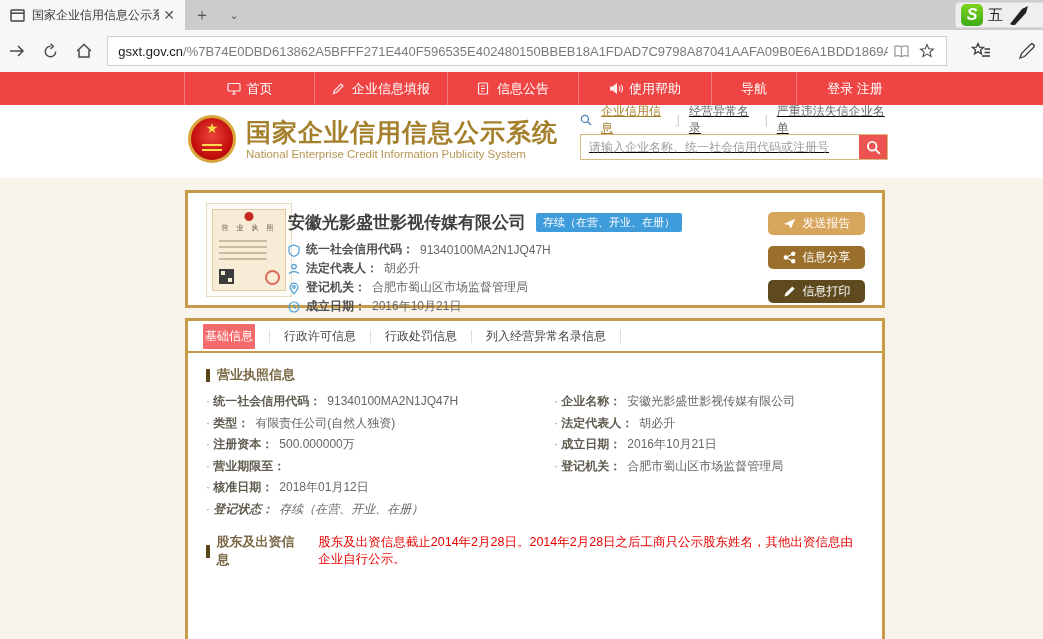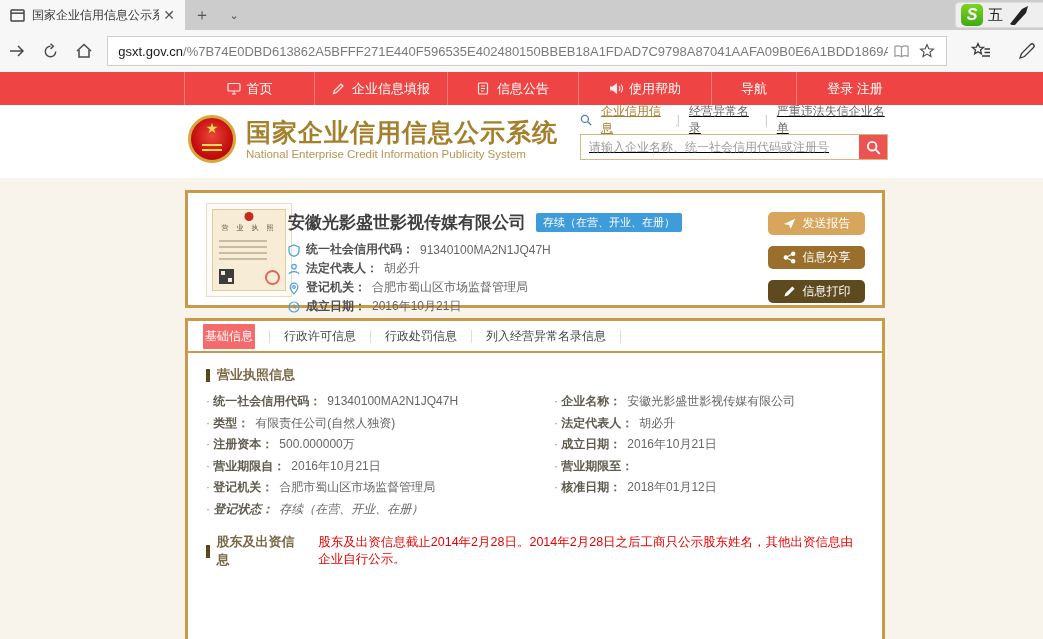--- a/index.html
+++ b/index.html
@@ -363,21 +363,20 @@
 
       <div class="section">
         <div class="sec-title">营业执照信息</div>
         <div class="lic-grid">
           <div class="lic-cell"><span class="f-label">统一社会信用代码：</span><span class="f-value">91340100MA2N1JQ47H</span></div>
           <div class="lic-cell"><span class="f-label">企业名称：</span><span class="f-value">安徽光影盛世影视传媒有限公司</span></div>
           <div class="lic-cell"><span class="f-label">类型：</span><span class="f-value">有限责任公司(自然人独资)</span></div>
           <div class="lic-cell"><span class="f-label">法定代表人：</span><span class="f-value">胡必升</span></div>
           <div class="lic-cell"><span class="f-label">注册资本：</span><span class="f-value">500.000000万</span></div>
           <div class="lic-cell"><span class="f-label">成立日期：</span><span class="f-value">2016年10月21日</span></div>
-          <div class="lic-cell"><span class="f-label">营业期限自：</span><span class="f-value">2016年10月21日</span></div>
           <div class="lic-cell"><span class="f-label">营业期限至：</span><span class="f-value"></span></div>
           <div class="lic-cell"><span class="f-label">登记机关：</span><span class="f-value">合肥市蜀山区市场监督管理局</span></div>
           <div class="lic-cell"><span class="f-label">核准日期：</span><span class="f-value">2018年01月12日</span></div>
         </div>
         <div class="lic-full"><span class="f-label">登记状态：</span><span class="f-value">存续（在营、开业、在册）</span></div>
       </div>
 
       <div class="section">
         <div class="sec-title">
           <span>股东及出资信息</span>

